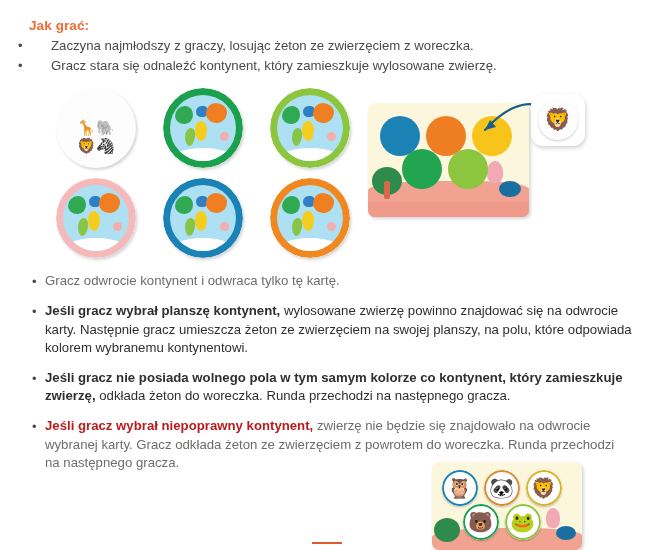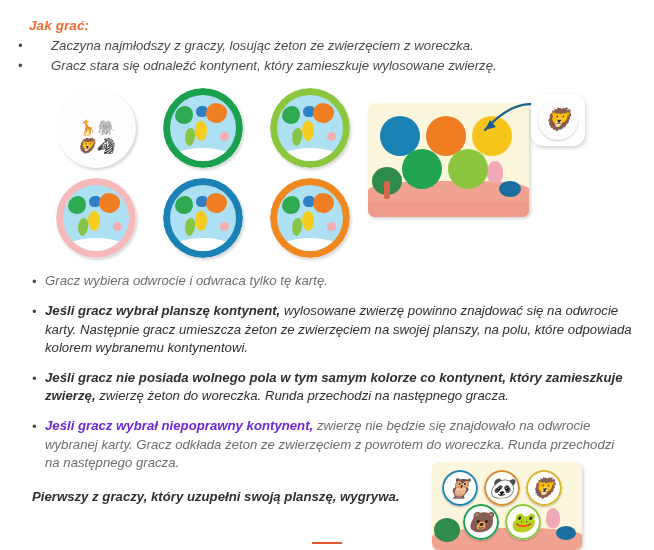--- a/index.html
+++ b/index.html
@@ -13,21 +13,20 @@
     font-family: "Liberation Sans", sans-serif;
     color: #3c3c3b;
     overflow: hidden;
     position: relative;
   }
 
   .page {
     position: relative;
     width: 654px;
     height: 550px;
-    font-style: italic;
   }
 
   
   .heading {
     position: absolute;
     left: 29px;
     top: 18px;
     font-size: 13.5px;
     font-weight: bold;
     color: #ef6b35;
@@ -375,47 +374,46 @@
     <div class="chip">
       <span class="animal-emoji" style="font-size:22px;">🦁</span>
     </div>
   </div>
 
   <div class="rules">
 
     <div class="rule light">
       <span class="bullet">•</span>
       <span class="txt">
-        <span>Gracz wybiera odwrocie i odwraca tylko tę kartę.</span>
+        <span>Gracz odwrocie kontynent i odwraca tylko tę kartę.</span>
       </span>
     </div>
 
     <div class="rule dark">
       <span class="bullet">•</span>
       <span class="txt">
         <b>Jeśli gracz wybrał planszę kontynent,</b><span> wylosowane zwierzę powinno znajdować się na odwrocie karty. Następnie gracz umieszcza żeton ze zwierzęciem na swojej planszy, na polu, które odpowiada kolorem wybranemu kontynentowi.</span>
       </span>
     </div>
 
     <div class="rule dark">
       <span class="bullet">•</span>
       <span class="txt">
-        <b>Jeśli gracz nie posiada wolnego pola w tym samym kolorze co kontynent, który zamieszkuje zwierzę,</b><span> zwierzę żeton do woreczka. Runda przechodzi na następnego gracza.</span>
+        <b>Jeśli gracz nie posiada wolnego pola w tym samym kolorze co kontynent, który zamieszkuje zwierzę,</b><span> odkłada żeton do woreczka. Runda przechodzi na następnego gracza.</span>
       </span>
     </div>
 
     <div class="rule light">
       <span class="bullet">•</span>
       <span class="txt">
-        <b style="color:#6d28d9">Jeśli gracz wybrał niepoprawny kontynent,</b><span> zwierzę nie będzie się znajdowało na odwrocie wybranej karty. Gracz odkłada żeton ze zwierzęciem z powrotem do woreczka. Runda przechodzi na następnego gracza.</span>
+        <b style="color:#b91c1c">Jeśli gracz wybrał niepoprawny kontynent,</b><span> zwierzę nie będzie się znajdowało na odwrocie wybranej karty. Gracz odkłada żeton ze zwierzęciem z powrotem do woreczka. Runda przechodzi na następnego gracza.</span>
       </span>
     </div>
   </div>
 
-  <div class="closing">Pierwszy z graczy, który uzupełni swoją planszę, wygrywa.</div>
 
   <div class="board2">
     <div class="ground"></div>
     <div class="plant" style="position:absolute; left:2px;  bottom:8px;  width:26px; height:24px; background:#2f8b4c; border-radius:50%;"></div>
     <div class="plant" style="position:absolute; right:6px; bottom:10px; width:20px; height:14px; background:#1b6fa0; border-radius:50%;"></div>
     <div class="plant" style="position:absolute; right:22px;bottom:22px; width:14px; height:20px; background:#f0a9b5; border-radius:50% 50% 40% 40%;"></div>
 
     <div class="chip2" style="left:10px; top:8px;">
       <div class="rim" style="border-color:#1b82b5"></div>
       <span class="animal-emoji" style="font-size:20px;">🦉</span>

